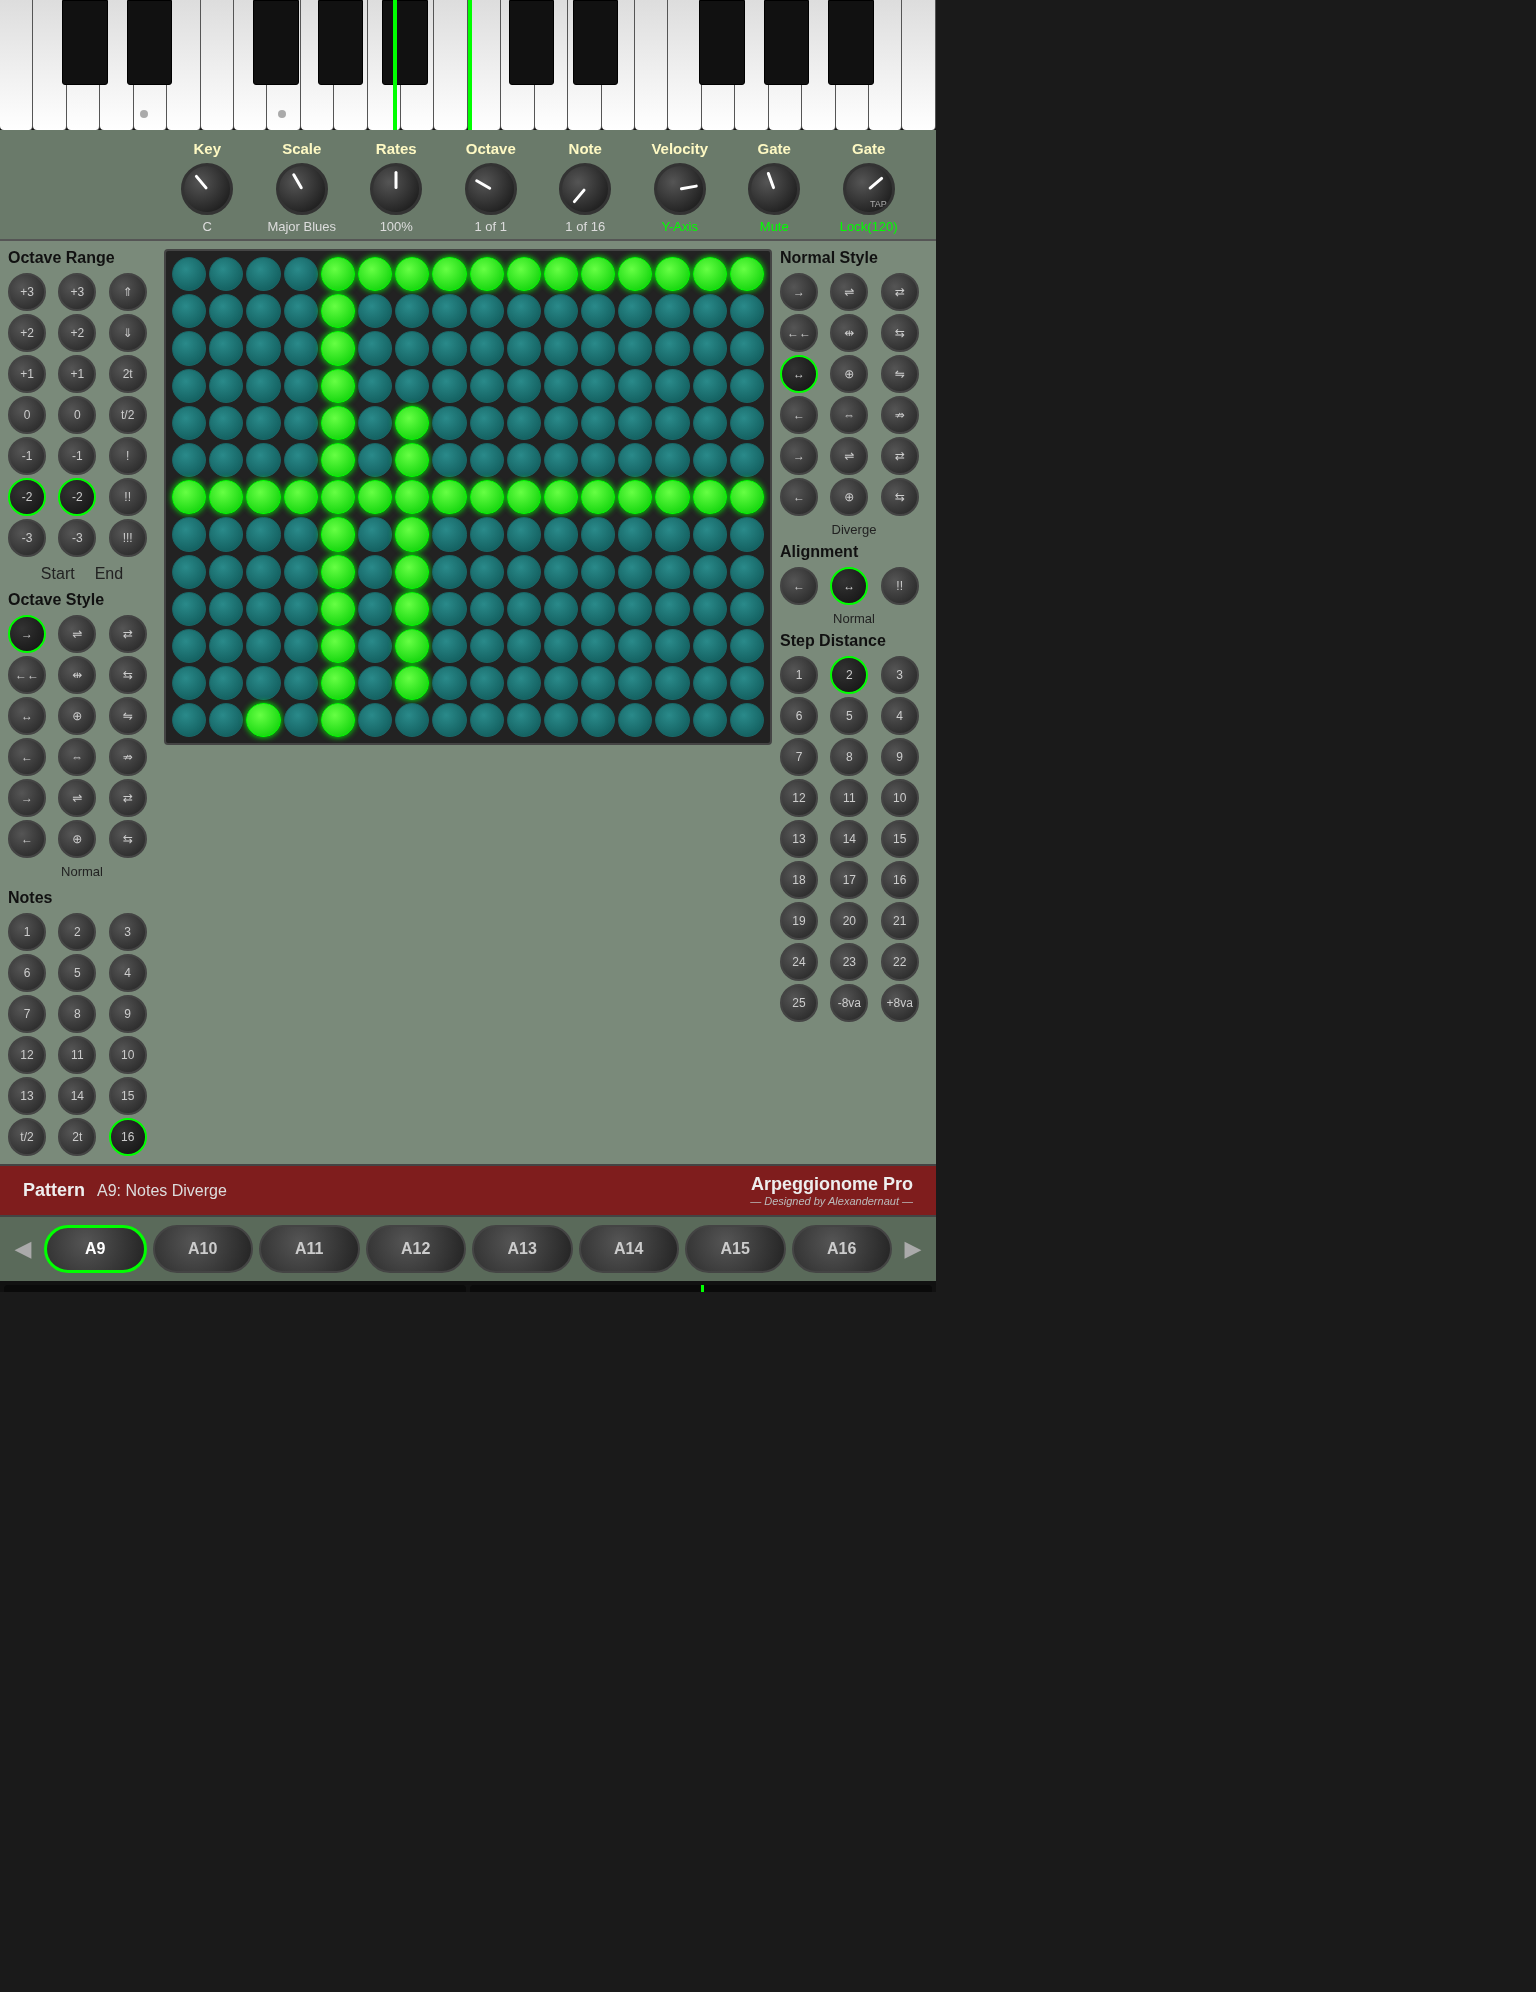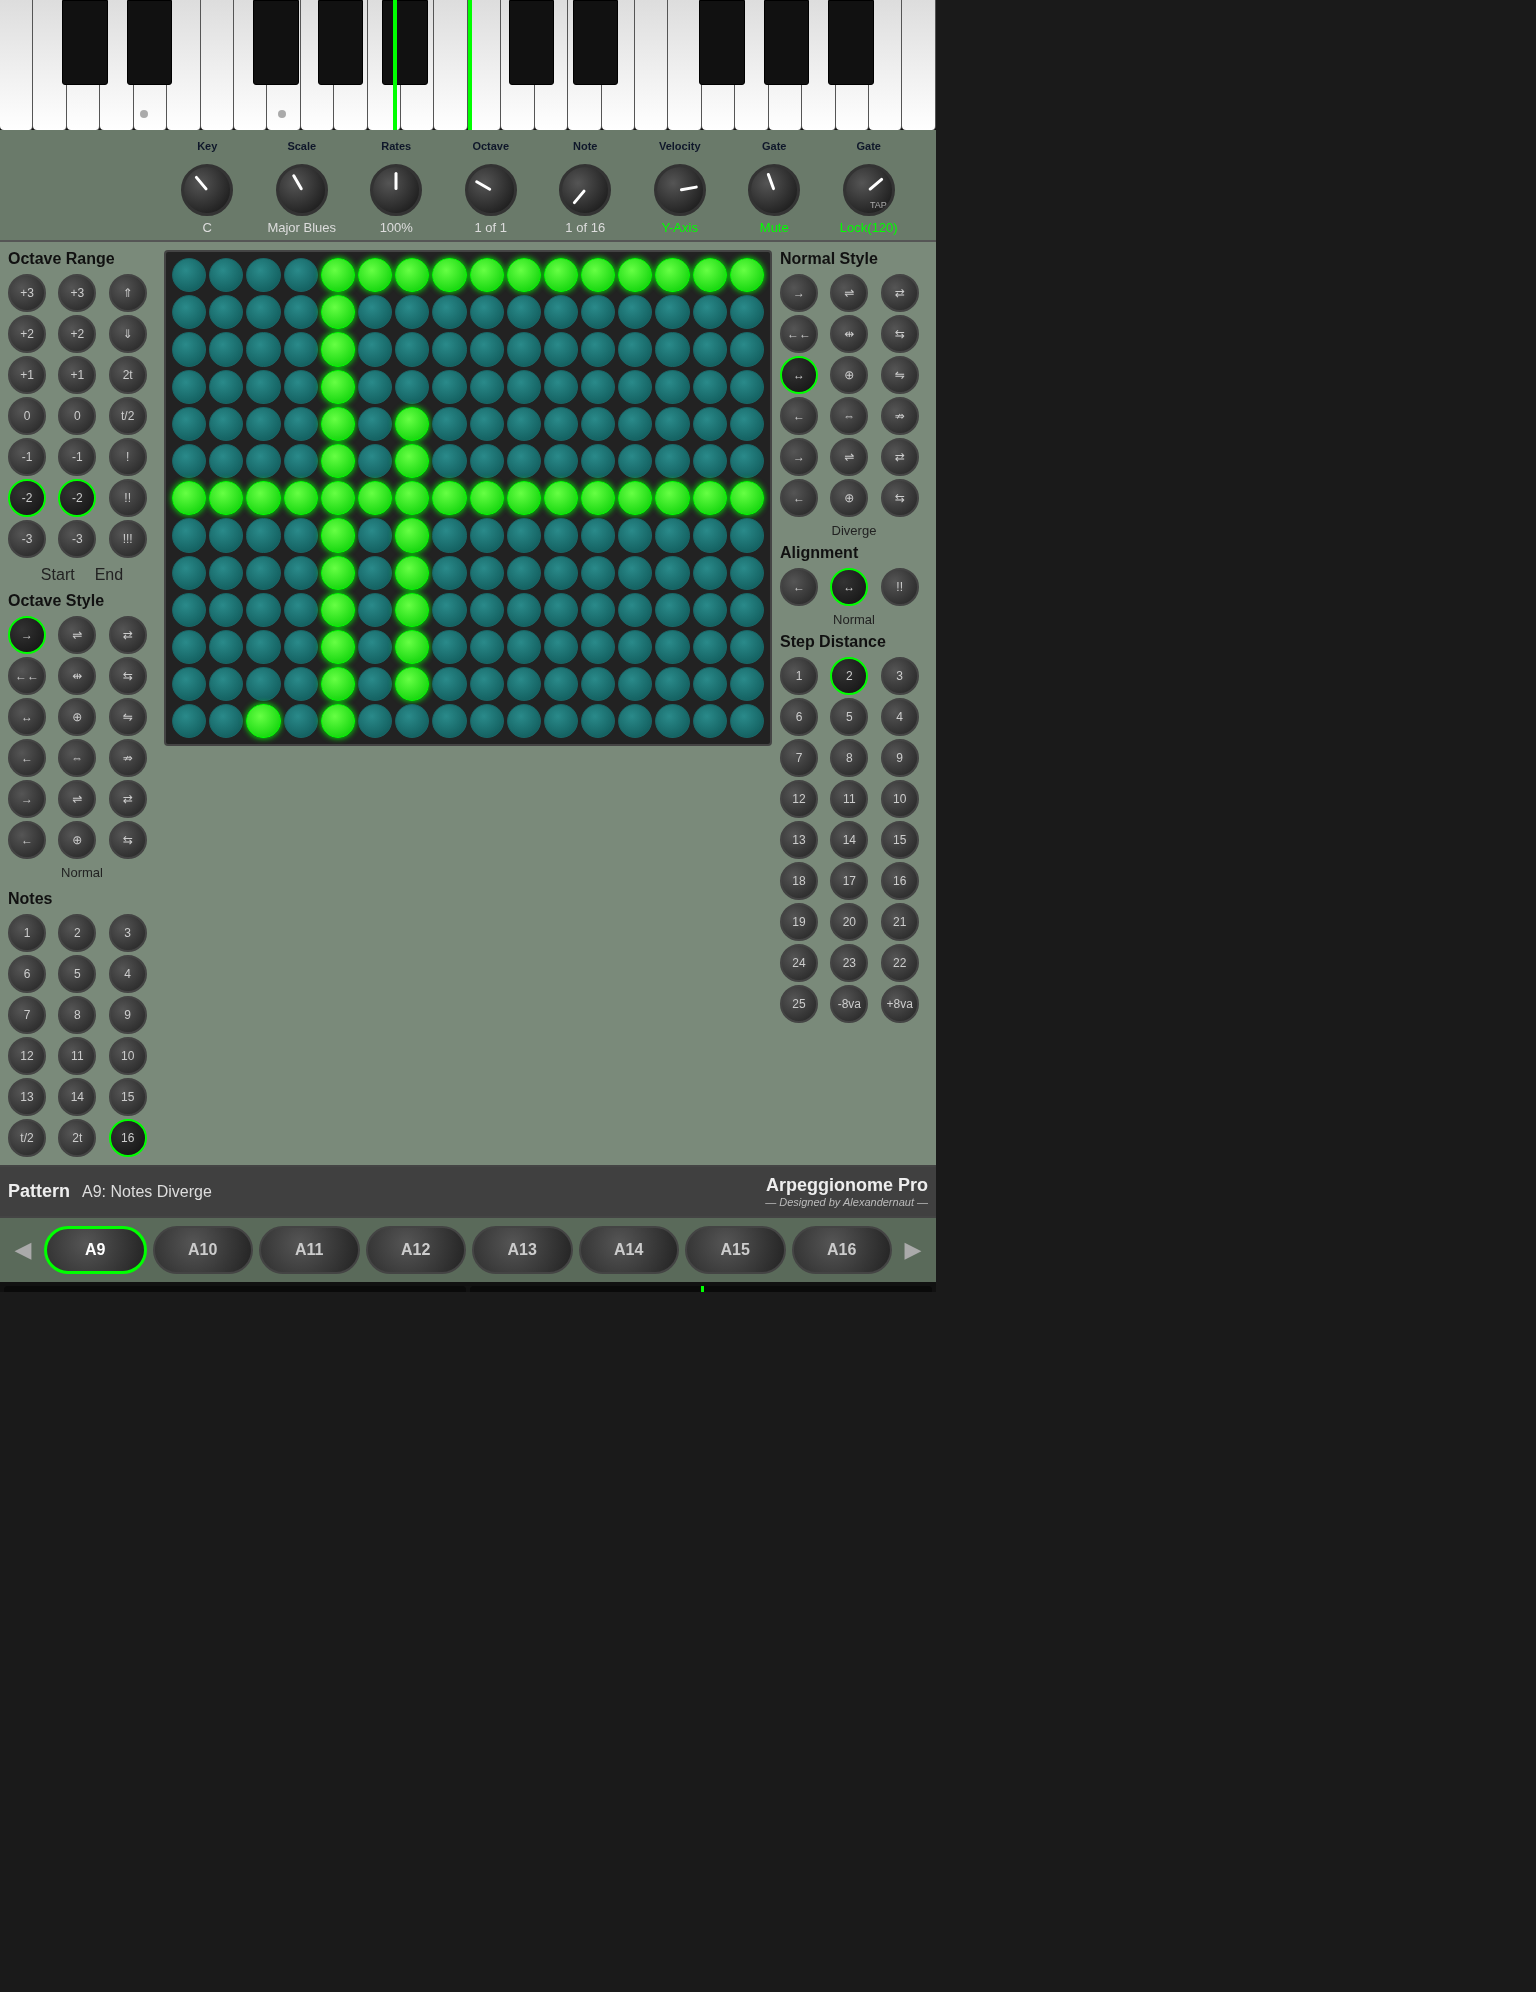--- a/index.html
+++ b/index.html
@@ -37,24 +37,24 @@
       background: #6a7a6a;
       border-bottom: 2px solid #555;
     }
     .knob-group {
       display: flex;
       flex-direction: column;
       align-items: center;
       flex: 1;
     }
     .knob-label {
-      font-size: 11px;
-      color: #0f172a;
+      font-size: 15px;
+      color: #fef9c3;
       font-weight: bold;
-      margin-bottom: 12px;
+      margin-bottom: 6px;
     }
     .knob {
       width: 52px;
       height: 52px;
       border-radius: 50%;
       background: radial-gradient(circle at 35% 35%, #555, #111);
       border: 3px solid #333;
       position: relative;
       display: flex;
       align-items: center;
@@ -178,22 +178,22 @@
       width: 148px;
       display: flex;
       flex-direction: column;
       gap: 4px;
     }
 
     
     .pattern-bar {
       display: flex;
       align-items: center;
-      padding: 8px 8px;
-      background: #404040;
+      padding: 8px 23px;
+      background: #7f1d1d;
       border-top: 2px solid #444;
       border-bottom: 2px solid #444;
       justify-content: space-between;
     }
     .pattern-label {
       font-size: 18px;
       font-weight: bold;
       color: #eee;
     }
     .pattern-name {

